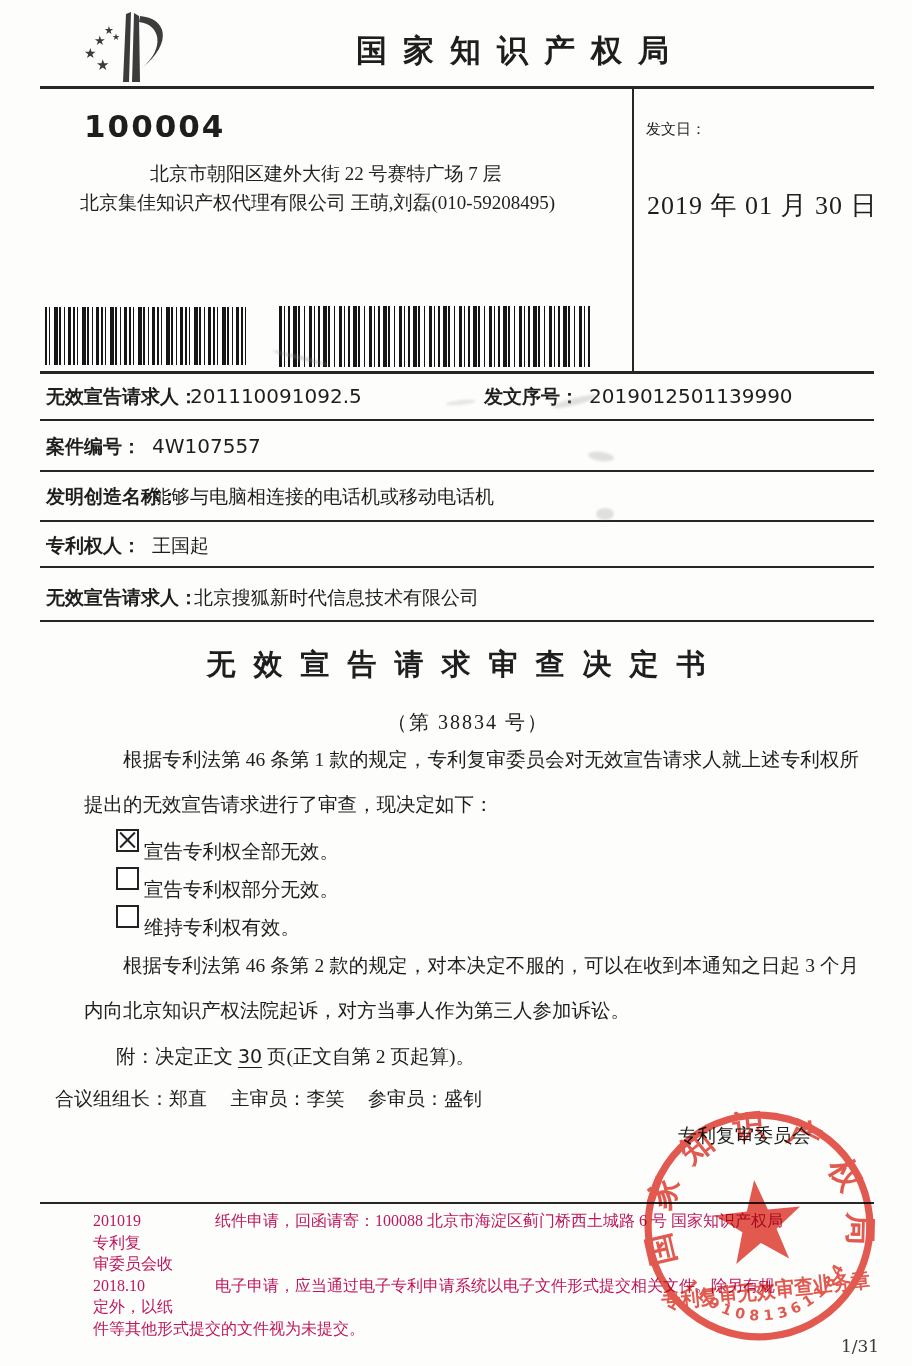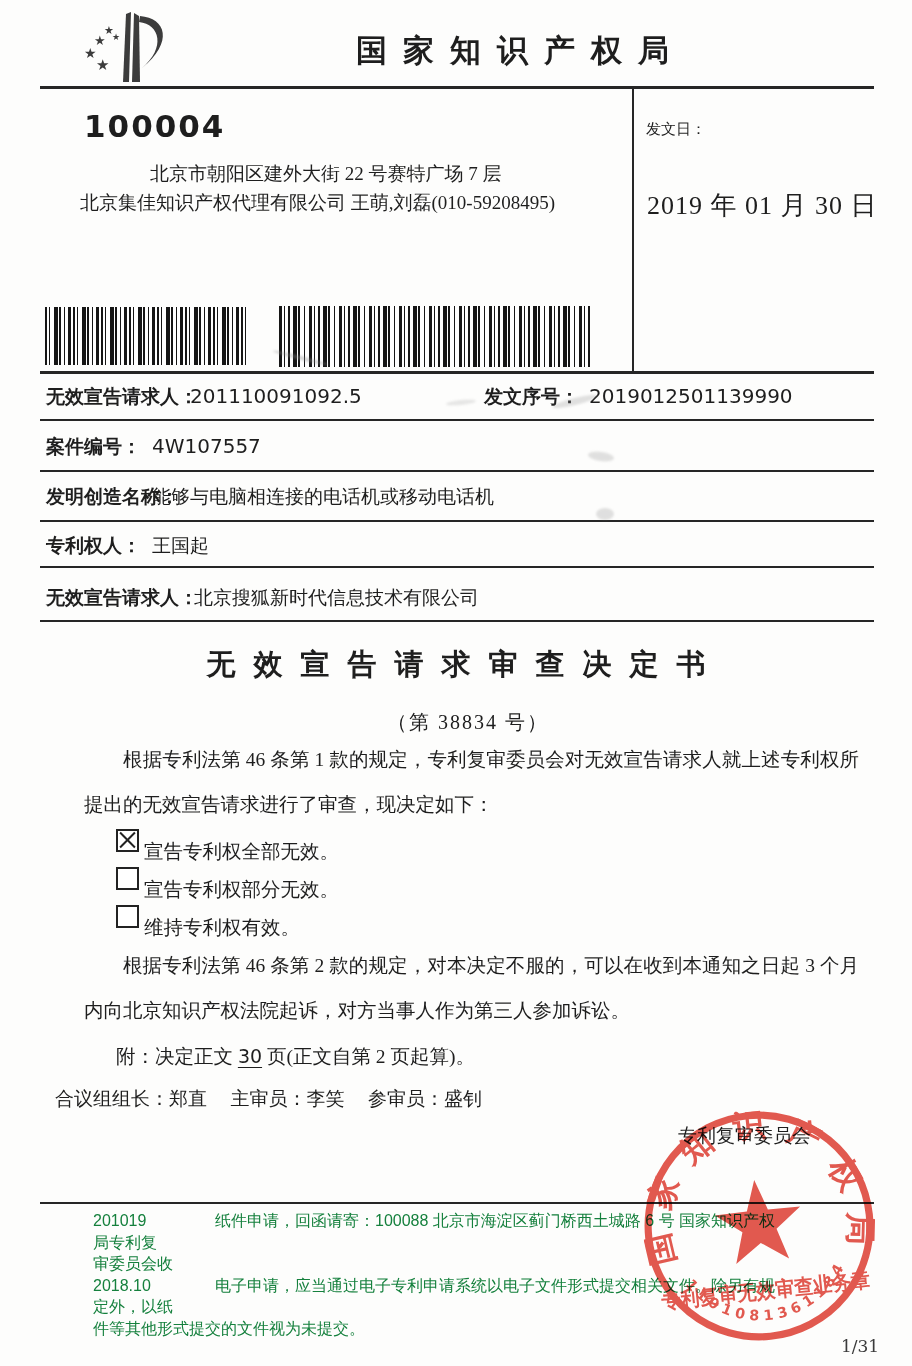--- a/index.html
+++ b/index.html
@@ -56,21 +56,21 @@
   .opt-box.checked::before{transform:rotate(45deg);}
   .opt-box.checked::after{transform:rotate(-45deg);}
   .attach-line{margin:1px 0 0 32px;}
   .u{ text-decoration:underline; text-underline-offset:4px;}
 
   
   .panel-row{left:55px; top:1086px; font-size:19px; white-space:nowrap;}
   .committee{left:678px; top:1123px; font-size:19px; white-space:nowrap;}
 
   
-  .footer{left:93px; top:1210px; width:690px; font-size:16px; line-height:21.5px; font-family:Liberation Sans, sans-serif; color:#15803d;}
+  .footer{left:93px; top:1210px; width:690px; font-size:16px; line-height:21.5px; font-family:Liberation Serif, serif; color:#be185d;}
   .fcode{display:inline-block; width:122px;}
   .pageno{left:841px; top:1336px; font-size:17px; color:#3a3a3a; font-family:"DejaVu Serif",serif;}
 
   
   .seal{left:643px; top:1110px; width:232px; height:232px; transform:rotate(-6deg); opacity:.88; mix-blend-mode:multiply;}
 
   
   .smudge{position:absolute; background:#8a8a8a; opacity:.25; border-radius:50%; filter:blur(1px);}
 </style>
 </head>

